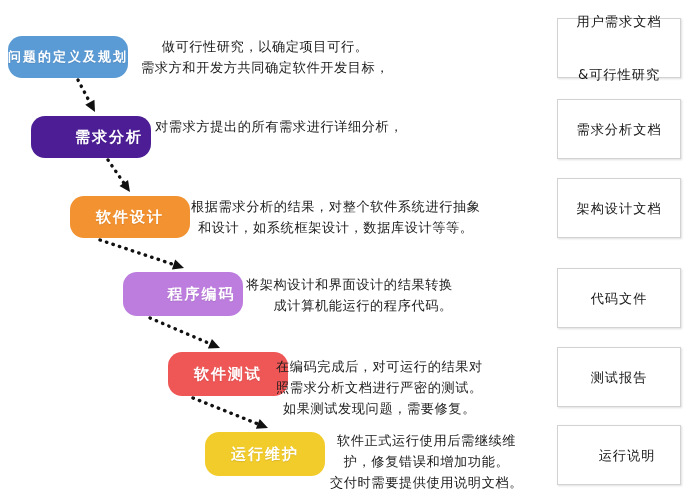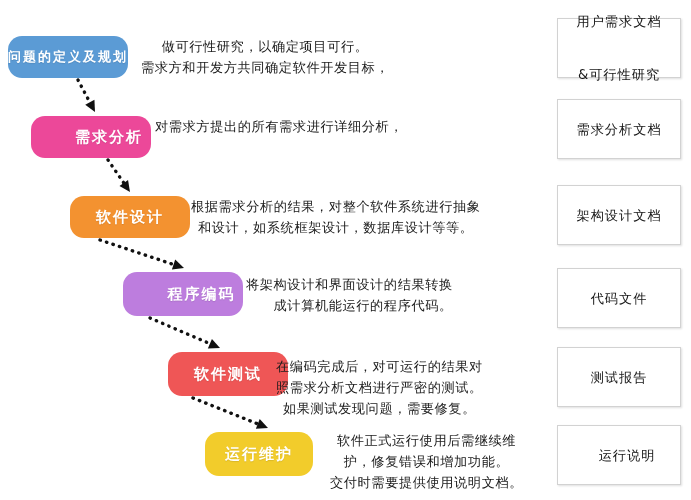--- a/index.html
+++ b/index.html
@@ -99,33 +99,33 @@
       <g>
         <line x1="193" y1="398" x2="257.78675640026216" y2="423.91470256010484" stroke="#111111" stroke-width="3.4" stroke-linecap="round" stroke-dasharray="0.4 6.4"></line>
         <polygon points="268,428 255.85552488322082,428.74278135270816 259.7179879173035,419.0866237675015" fill="#111111"></polygon>
       </g>
     </svg>
 
   <div id="stage-layer">
       <div class="stage" style="left: 8px; top: 36px; width: 120px; height: 42px; background: rgb(91, 155, 213); font-size: 13px;">
         <span class="stage-label">问题的定义及规划</span>
       </div>
-      <div class="stage" style="left: 31px; top: 116px; width: 120px; height: 42px; background: #ec4899; font-size: 15px; justify-content: flex-end; padding-right: 8px;">
+      <div class="stage" style="left: 31px; top: 116px; width: 120px; height: 42px; background: #4c1d95; font-size: 15px; justify-content: flex-end; padding-right: 8px;">
         <span class="stage-label">需求分析</span>
       </div>
       <div class="stage" style="left: 70px; top: 196px; width: 120px; height: 42px; background: rgb(243, 146, 48); font-size: 15px;">
         <span class="stage-label">软件设计</span>
       </div>
       <div class="stage" style="left: 123px; top: 272px; width: 120px; height: 44px; background: rgb(189, 125, 222); font-size: 15px; padding-left: 37px;">
         <span class="stage-label">程序编码</span>
       </div>
       <div class="stage" style="left: 168px; top: 352px; width: 120px; height: 44px; background: rgb(239, 86, 86); font-size: 15px;">
         <span class="stage-label">软件测试</span>
       </div>
-      <div class="stage" style="left: 205px; top: 432px; width: 108px; height: 44px; background: rgb(242, 204, 43); font-size: 15px;">
+      <div class="stage" style="left: 205px; top: 432px; width: 120px; height: 44px; background: rgb(242, 204, 43); font-size: 15px;">
         <span class="stage-label">运行维护</span>
       </div>
     </div>
   <div id="desc-layer">
       <div class="desc" style="left: 141px; top: 36px; text-align: center;">
         <span class="line">做可行性研究，以确定项目可行。</span>
         <span class="line">需求方和开发方共同确定软件开发目标，</span>
       </div>
       <div class="desc" style="left: 155px; top: 116px; text-align: center;">
         <span class="line">对需求方提出的所有需求进行详细分析，</span>
@@ -150,21 +150,21 @@
       </div>
     </div>
   <div id="doc-layer">
       <div class="doc-box" style="left: 557px; top: 18px; width: 124px; height: 60px;">
         <span class="line">用户需求文档</span>
         <span class="line">&amp;可行性研究</span>
       </div>
       <div class="doc-box" style="left: 557px; top: 99px; width: 124px; height: 60px;">
         <span class="line">需求分析文档</span>
       </div>
-      <div class="doc-box" style="left: 557px; top: 185px; width: 124px; height: 60px;">
+      <div class="doc-box" style="left: 557px; top: 178px; width: 124px; height: 60px;">
         <span class="line">架构设计文档</span>
       </div>
       <div class="doc-box" style="left: 557px; top: 268px; width: 124px; height: 60px;">
         <span class="line">代码文件</span>
       </div>
       <div class="doc-box" style="left: 557px; top: 347px; width: 124px; height: 60px;">
         <span class="line">测试报告</span>
       </div>
       <div class="doc-box" style="left: 557px; top: 425px; width: 124px; height: 60px; padding-left: 16px;">
         <span class="line">运行说明</span>

